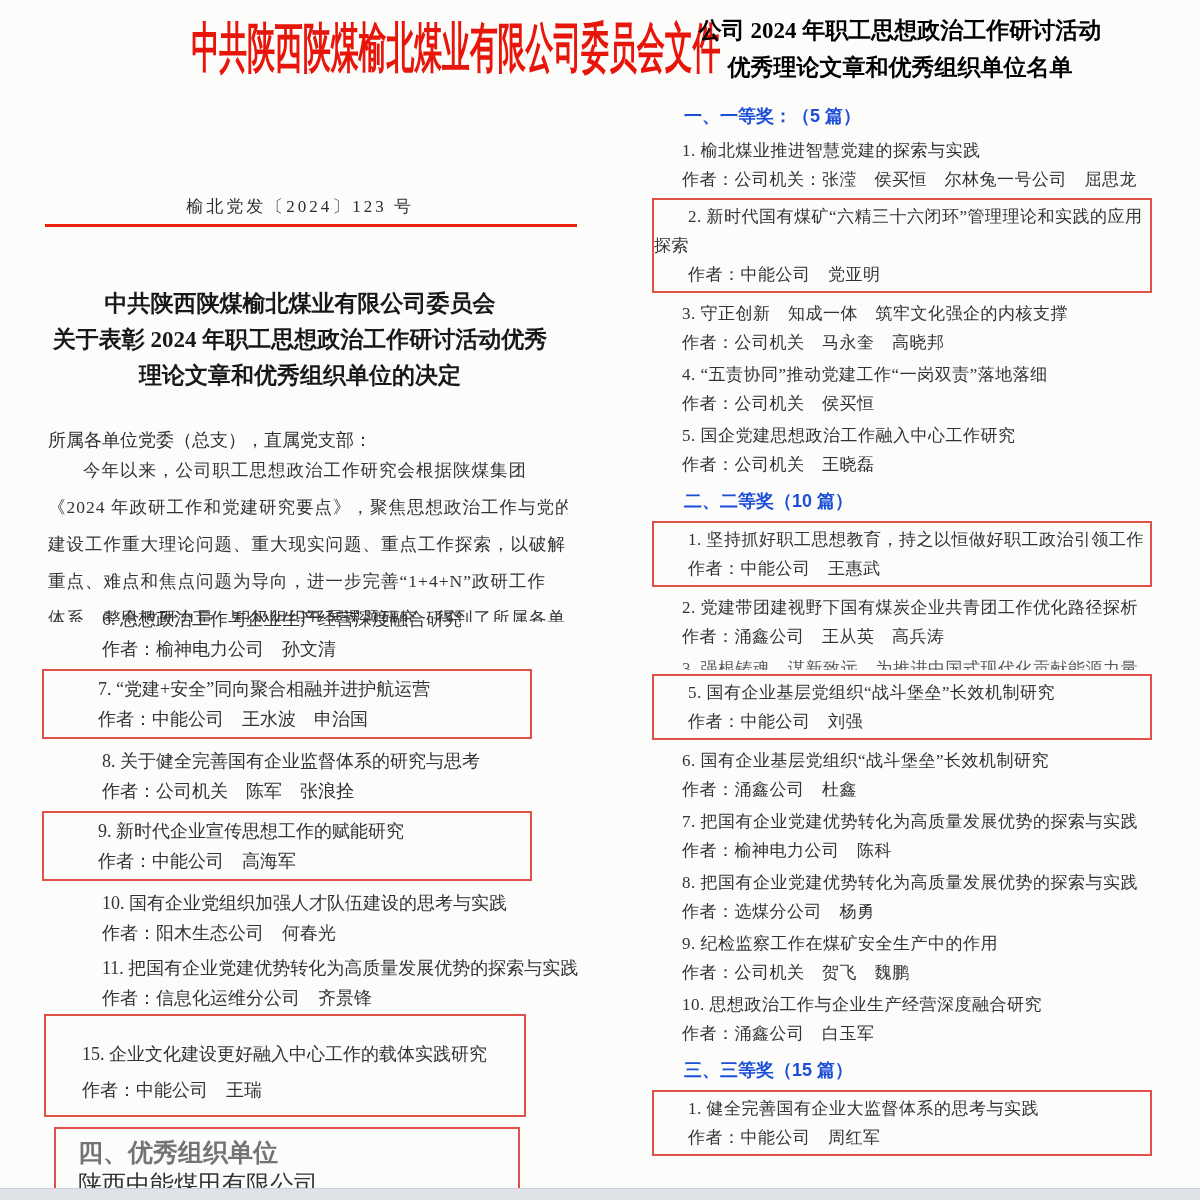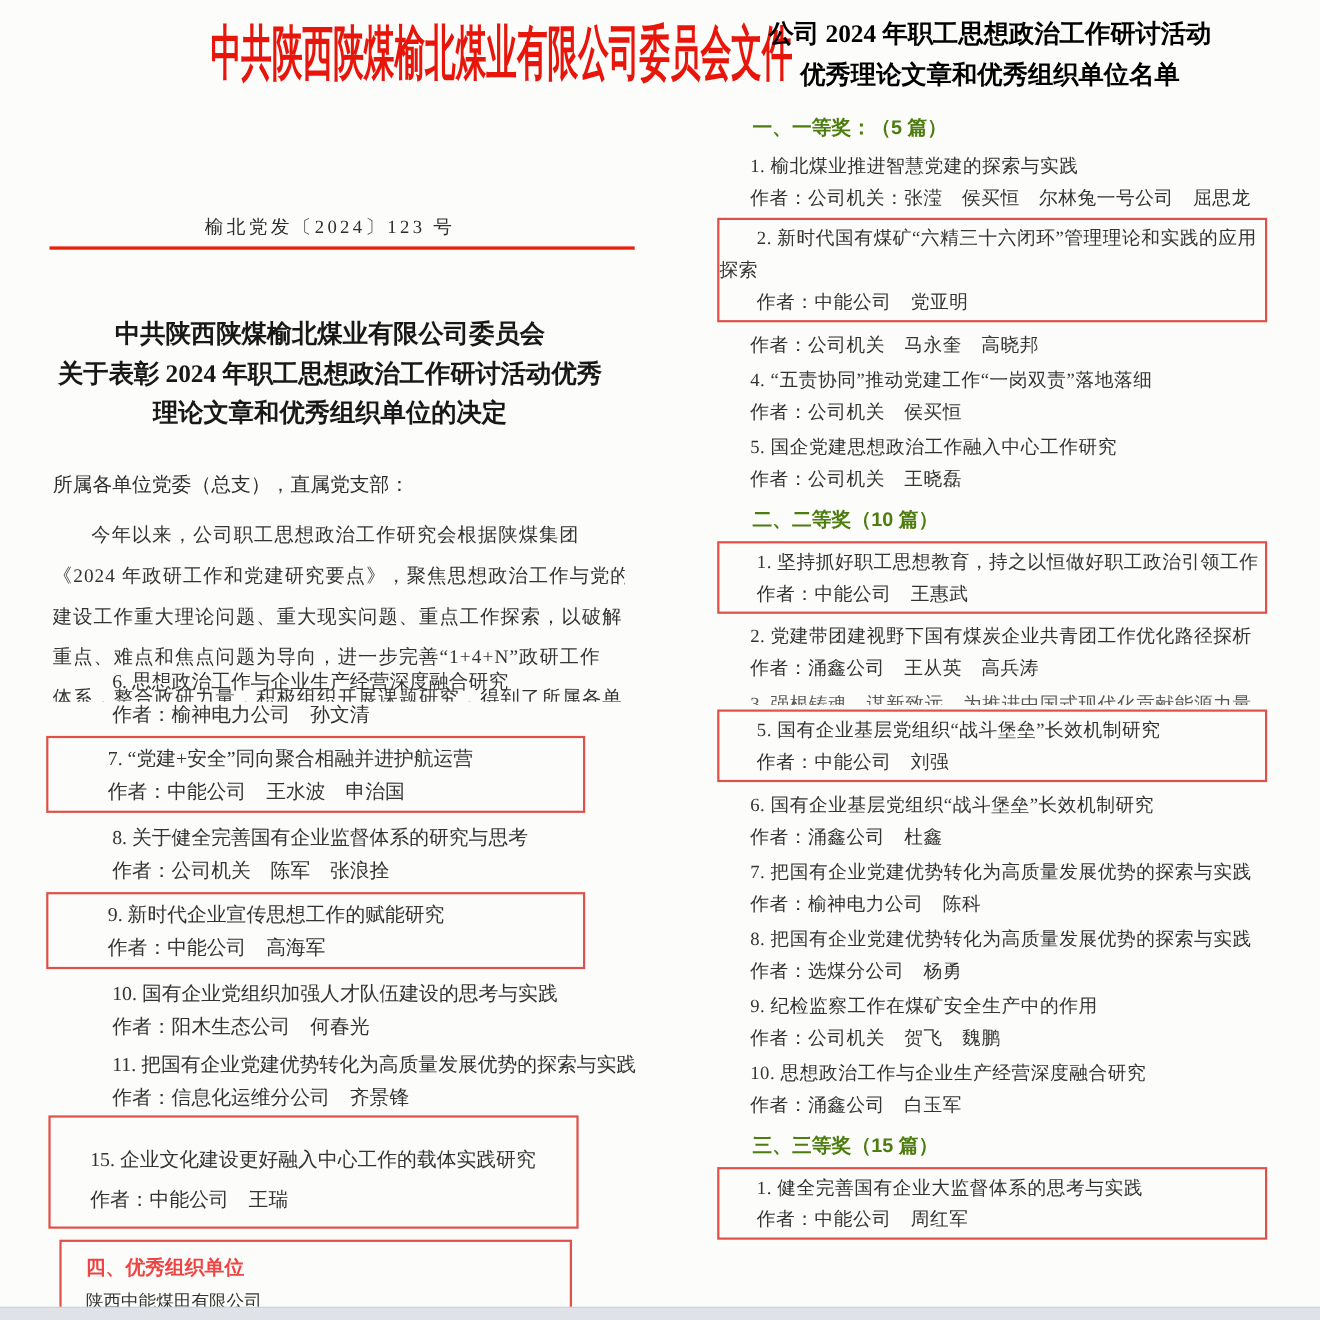--- a/index.html
+++ b/index.html
@@ -9,41 +9,41 @@
   .page-left{position:absolute;left:0;top:0;width:600px;height:1188px;}
   .banner{position:absolute;top:16px;left:0;width:600px;}
   .banner span{display:inline-block;white-space:nowrap;font-size:48px;font-weight:900;
                color:var(--header-red,#e8150b);transform:scale(0.58,1.12);transform-origin:center;}
   .docnum{position:absolute;top:195px;left:0;width:600px;text-align:center;font-size:17px;
           letter-spacing:3px;color:#2d2d2d;}
   .redrule{position:absolute;top:224px;left:45px;width:532px;height:3px;background:var(--rule-red,#e8200c);}
   .doc-title{position:absolute;top:286px;left:28px;width:544px;text-align:center;
              font-size:23px;font-weight:bold;color:#181818;line-height:36px;}
   .salutation{position:absolute;top:428px;left:48px;width:520px;font-size:18px;color:#2e2e2e;}
-  .body{position:absolute;top:452px;left:48px;width:520px;height:170px;overflow:hidden;margin-top:16px;}
+  .body{position:absolute;top:452px;left:48px;width:520px;height:170px;overflow:hidden;}
   .bline{font-size:17.5px;line-height:37px;height:37px;white-space:nowrap;letter-spacing:1px;color:#333;}
   .bline:first-child{text-indent:2em;}
   .list{position:absolute;top:604px;left:48px;width:520px;}
   .line{font-size:18px;line-height:30px;color:#333;text-indent:3em;white-space:nowrap;}
   .entry{margin-bottom:5px;}
   .entry.boxed{border:2px solid var(--highlight-box,#df5148);margin:4px 36px 7px -6px;padding:3px 0;}
   .tail{position:absolute;top:1014px;left:48px;width:520px;}
   .tail .line{text-indent:2em;line-height:36px;}
   .tail .entry.boxed{margin:0 42px 10px -4px;padding:20px 0 7px;}
   .orgbox{border:2px solid var(--highlight-box,#df5148);margin:0 48px 0 6px;padding:6px 0 12px 22px;}
-  .orghead{font-family:"Liberation Sans","DejaVu Sans",sans-serif;font-weight:bold;font-size:18px;
-           color:#ef4444;line-height:34px;}
-  .orgname{font-size:16px;line-height:30px;color:#333;}
+  .orghead{font-family:"Liberation Sans","DejaVu Sans",sans-serif;font-weight:bold;font-size:25px;
+           color:#737373;line-height:34px;}
+  .orgname{font-size:24px;line-height:30px;color:#333;}
   
   .page-right{position:absolute;left:600px;top:0;width:600px;height:1188px;}
   .r-title{position:absolute;top:12px;left:20px;width:560px;text-align:center;
            font-size:23px;font-weight:bold;color:#000000;line-height:37px;}
   .r-flow{position:absolute;top:94px;left:48px;width:512px;height:1092px;overflow:hidden;}
   .sec-head{font-family:"Liberation Sans","DejaVu Sans",sans-serif;font-weight:bold;font-size:18px;
-            color:#4d7c0f;line-height:30px;text-indent:2em;margin:7px 0 5px;}
+            color:#1d4ed8;line-height:30px;text-indent:2em;margin:7px 0 5px;}
   .r-flow .line{font-size:17px;line-height:29px;text-indent:2em;white-space:normal;letter-spacing:0.5px;}
   .r-flow .entry{margin-bottom:3px;}
   .r-flow .entry.boxed{border:2px solid var(--highlight-box,#df5148);margin:4px 8px 6px 4px;padding:2px 0;}
   .cut{height:16px;overflow:hidden;opacity:0.82;}
   
   .bottom-strip{position:absolute;left:0;top:1188px;width:1200px;height:12px;
                 background:#dfe3e8;border-top:1px solid #ccd1d9;}
 </style>
 </head>
 <body>
@@ -133,20 +133,21 @@
           <div class="line">1. 榆北煤业推进智慧党建的探索与实践</div>
           <div class="line">作者：公司机关：张滢　侯买恒　尔林兔一号公司　屈思龙</div>
         </div>
 
         <div class="entry boxed">
           <div class="line">2. 新时代国有煤矿“六精三十六闭环”管理理论和实践的应用探索</div>
           <div class="line">作者：中能公司　党亚明</div>
         </div>
 
         <div class="entry">
+          <div class="line">3. 守正创新　知成一体　筑牢文化强企的内核支撑</div>
           <div class="line">作者：公司机关　马永奎　高晓邦</div>
         </div>
 
         <div class="entry">
           <div class="line">4. “五责协同”推动党建工作“一岗双责”落地落细</div>
           <div class="line">作者：公司机关　侯买恒</div>
         </div>
 
         <div class="entry">
           <div class="line">5. 国企党建思想政治工作融入中心工作研究</div>

